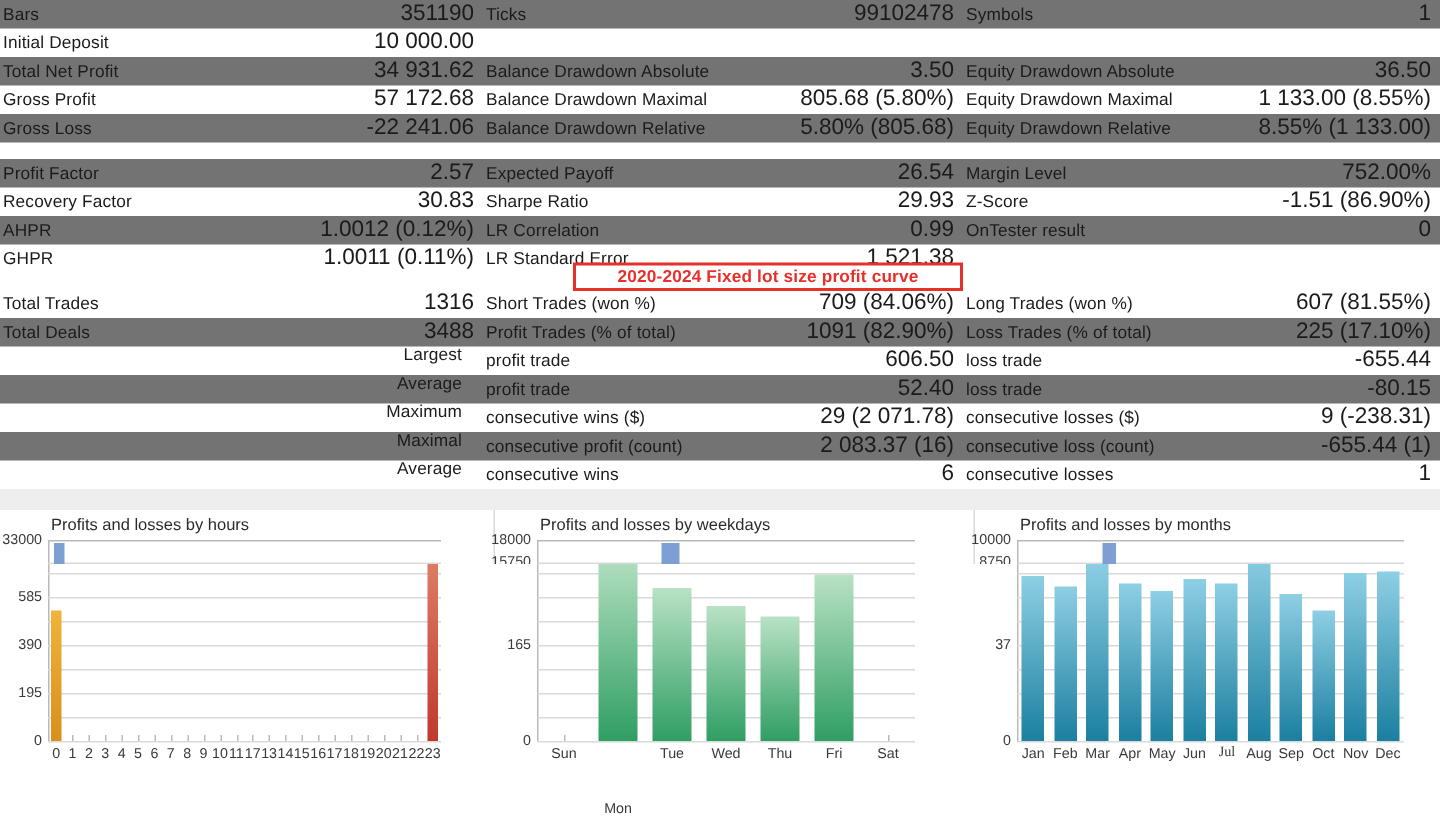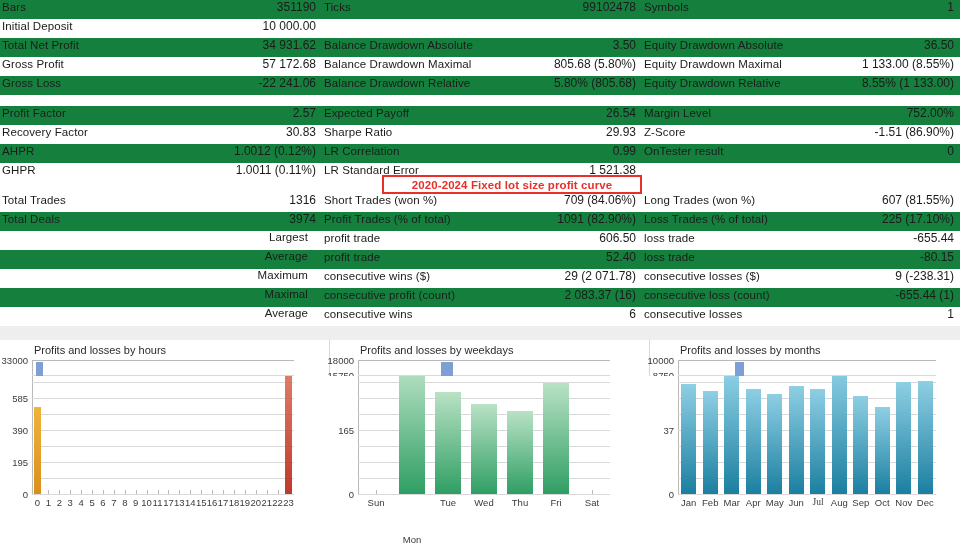--- a/index.html
+++ b/index.html
@@ -8,30 +8,30 @@
     background:#ffffff;
     font-family:"Liberation Sans","DejaVu Sans",sans-serif;
     font-size:11px;color:#1b1b1b;
     -webkit-font-smoothing:antialiased;
   }
   #app{position:relative;width:960px;height:544px;}
 
   
   .stats{position:relative;width:960px;}
   .srow{display:flex;width:960px;height:19px;align-items:center;}
-  .srow.alt{background:#15803d;}
+  .srow.alt{background:#737373;}
   .srow.blank{height:11px;}
   .cell{display:flex;justify-content:space-between;align-items:baseline;
         box-sizing:border-box;height:19px;overflow:hidden;white-space:nowrap;}
   .c1{width:320px;padding:0 4px 0 2px;}
   .c2{width:320px;padding:0 4px 0 4px;}
   .c3{width:320px;padding:0 6px 0 4px;}
   .lbl{font-size:11.5px;color:#1b1b1b;letter-spacing:0.1px;}
   .lbl.right{margin-left:auto;text-align:right;}
-  .val{font-size:12px;color:#1b1b1b;text-align:right;padding-left:8px;}
+  .val{font-size:15px;color:#1b1b1b;text-align:right;padding-left:8px;}
 
   
   .annot{
     position:absolute;left:382px;top:175px;width:260px;height:19px;
     border:2px solid #e8302a;box-sizing:border-box;
     display:flex;align-items:center;justify-content:center;
     color:#e8302a;font-size:11.5px;font-weight:600;letter-spacing:0.1px;
     background:transparent;
   }
 
@@ -211,21 +211,21 @@
             <span class="val">709 (84.06%)</span>
           </div>
           <div class="cell c3">
             <span class="lbl">Long Trades (won %)</span>
             <span class="val">607 (81.55%)</span>
           </div>
         </div>
         <div class="srow alt">
           <div class="cell c1">
             <span class="lbl">Total Deals</span>
-            <span class="val">3974</span>
+            <span class="val">3488</span>
           </div>
           <div class="cell c2">
             <span class="lbl">Profit Trades (% of total)</span>
             <span class="val">1091 (82.90%)</span>
           </div>
           <div class="cell c3">
             <span class="lbl">Loss Trades (% of total)</span>
             <span class="val">225 (17.10%)</span>
           </div>
         </div>

